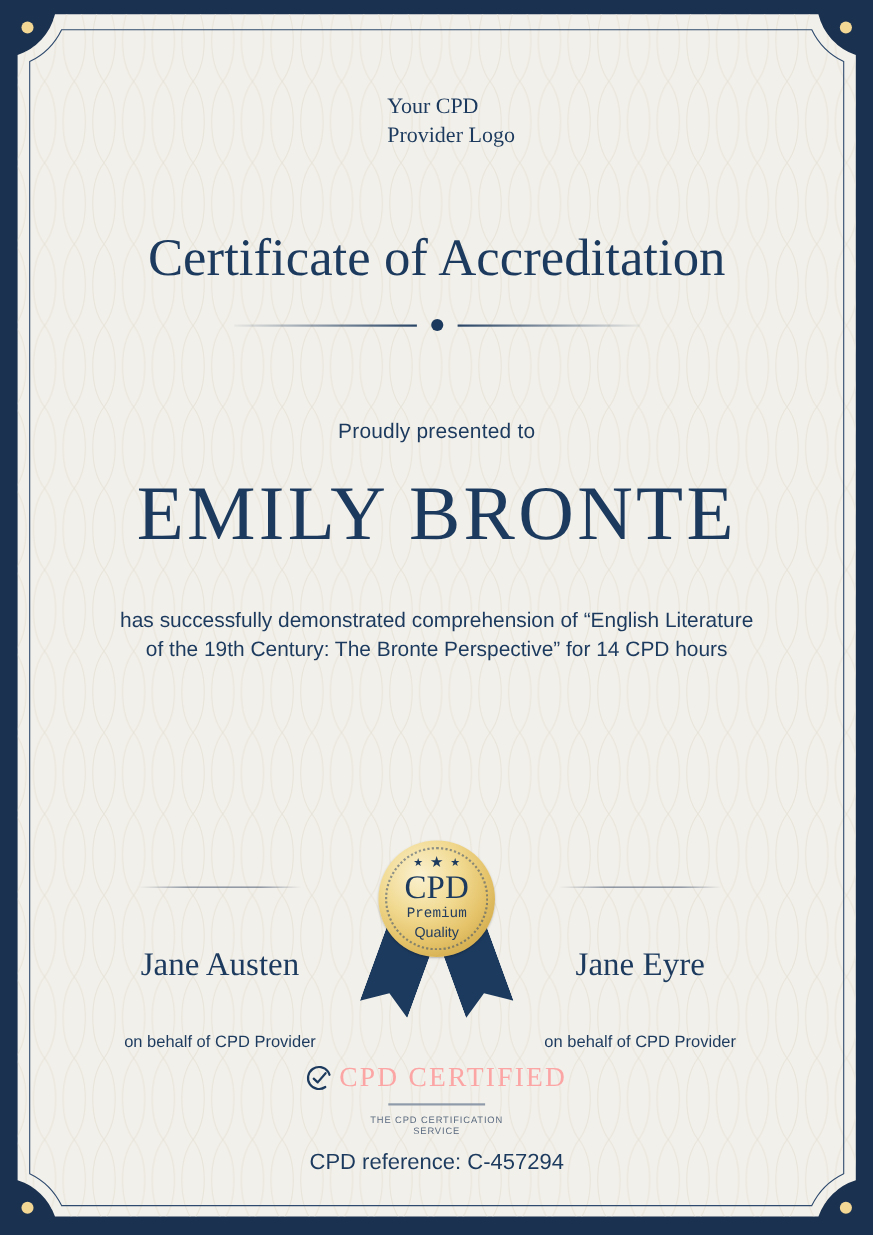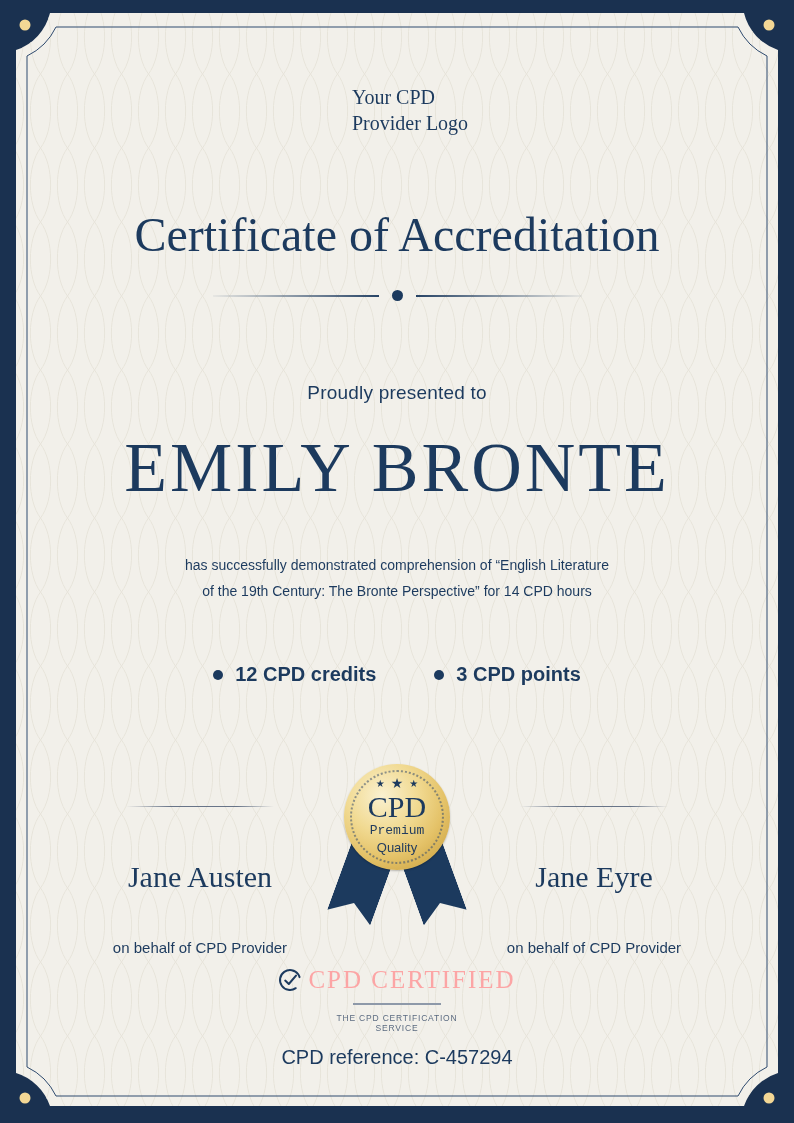--- a/index.html
+++ b/index.html
@@ -17,21 +17,21 @@
   .title{top:206px;font-size:48px;line-height:1.2;color:#1c3a5e;}
 
   .divider{top:290px;display:flex;align-items:center;justify-content:center;left:0;right:0;}
   .div-seg{width:166px;height:2px;}
   .div-seg.l{background:linear-gradient(90deg,rgba(28,58,94,0.05),rgba(28,58,94,0.95));}
   .div-seg.r{background:linear-gradient(270deg,rgba(28,58,94,0.05),rgba(28,58,94,0.95));}
   .div-dot{width:11px;height:11px;border-radius:50%;background:#1c3a5e;margin:0 13px;}
 
   .presented{top:382px;font-size:19px;letter-spacing:.2px;}
   .recipient{top:428px;font-size:70px;letter-spacing:3px;line-height:1.15;}
-  .description{top:552px;font-size:14px;line-height:26px;}
+  .description{top:552px;font-size:19px;line-height:26px;}
 
   .bullets{top:663px;left:0;right:0;display:flex;justify-content:center;gap:58px;}
   .bullet-item{display:flex;align-items:center;font-weight:700;font-size:20px;}
   .bullet-dot{width:10px;height:10px;border-radius:50%;background:#1c3a5e;margin-right:12px;}
 
   .badge{left:319px;top:757px;width:156px;height:180px;}
   .ribbon{position:absolute;width:46px;height:74px;background:#1c3a5e;z-index:1;
           clip-path:polygon(0 0,100% 0,100% 100%,50% 79%,0 100%);transform-origin:50% 0;}
   .ribbon.left{left:32px;top:91px;transform:rotate(20deg);}
   .ribbon.right{left:78px;top:91px;transform:rotate(-20deg);}
@@ -39,21 +39,21 @@
          background:radial-gradient(circle at 36% 30%,#faf1d0 0%,#f1da92 36%,#e4c268 62%,#cfa747 86%,#c19a3b 100%);
          box-shadow:0 1px 2px rgba(0,0,0,.25);display:flex;flex-direction:column;align-items:center;}
   .medal-ring{position:absolute;inset:6px;border:2px dotted rgba(58,79,110,.55);border-radius:50%;}
   .stars{display:flex;align-items:flex-start;gap:6px;margin-top:11px;height:16px;color:#1c3a5e;}
   .star-s{font-size:10px;margin-top:3px;}
   .star-m{font-size:14px;}
   .medal-title{font-size:30px;line-height:1;margin-top:1px;color:#1c3a5e;}
   .medal-sub{font-size:13px;line-height:17px;color:#243d5e;}
 
   .sig{top:806px;width:180px;display:flex;flex-direction:column;align-items:center;gap:40px;}
-  .sig.left{left:110px;} .sig.right{left:504px;justify-content:flex-end;}
+  .sig.left{left:110px;} .sig.right{left:492px;justify-content:flex-end;}
   .sig-line{width:148px;height:1px;
     background:linear-gradient(90deg,rgba(70,86,112,0),rgba(70,86,112,.8) 30%,rgba(70,86,112,.8) 75%,rgba(70,86,112,0));}
   .sig-name{font-size:30px;line-height:1.1;margin-top:13px;white-space:nowrap;}
   .sig-role{font-size:15px;margin-top:6px;white-space:nowrap;}
 
   .certlogo{top:966px;left:0;right:0;display:flex;flex-direction:column;align-items:center;}
   .brand-row{display:flex;align-items:center;gap:6px;color:#fca5a5;}
   .brand-text{font-size:25px;letter-spacing:2px;}
   .brand-rule{width:88px;height:2px;background:#8e99a9;margin-top:9px;}
   .brand-sub{font-size:8.5px;letter-spacing:.8px;color:#5b6b81;line-height:10px;}
@@ -102,30 +102,20 @@
 
     <div class="abs center recipient serif">EMILY BRONTE</div>
 
     <div class="abs center presented">Proudly presented to</div>
 
     <div class="abs center description">
       <div>has successfully demonstrated comprehension of “English Literature</div>
       <div>of the 19th Century: The Bronte Perspective” for 14 CPD hours</div>
     </div>
 
-    <div class="abs bullets">
-      <div class="bullet-item">
-        <span class="bullet-dot"></span>
-        <span>12 CPD credits</span>
-      </div>
-      <div class="bullet-item">
-        <span class="bullet-dot"></span>
-        <span>3 CPD points</span>
-      </div>
-    </div>
 
     <div class="abs badge">
       <div class="ribbon left"></div>
       <div class="ribbon right"></div>
       <div class="medal serif">
         <div class="medal-ring"></div>
         <div class="stars">
           <span class="star-s">★</span>
           <span class="star-m">★</span>
           <span class="star-s">★</span>

